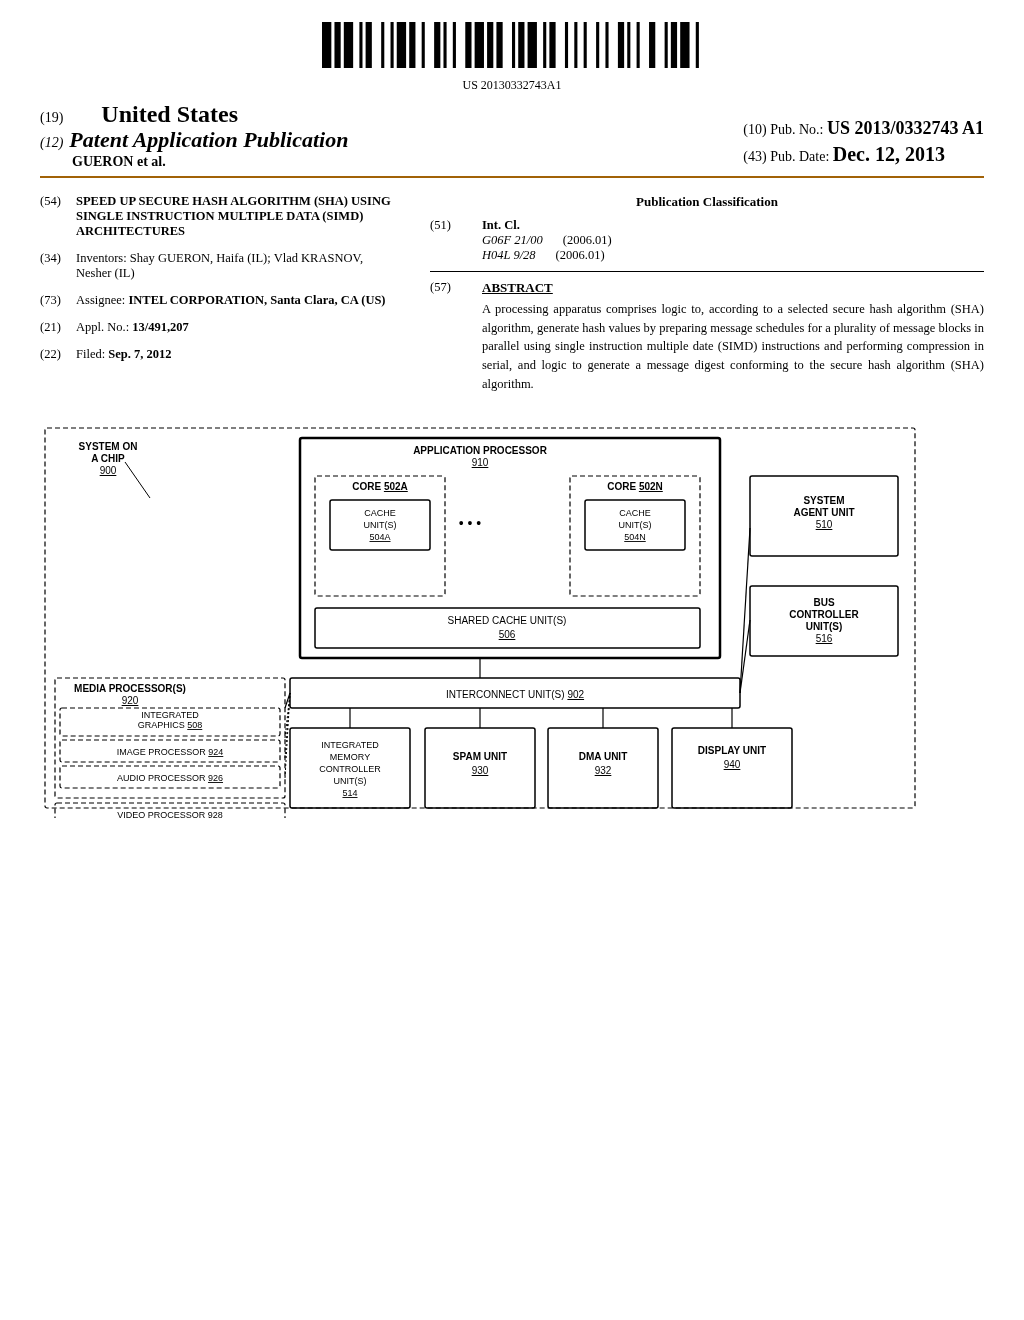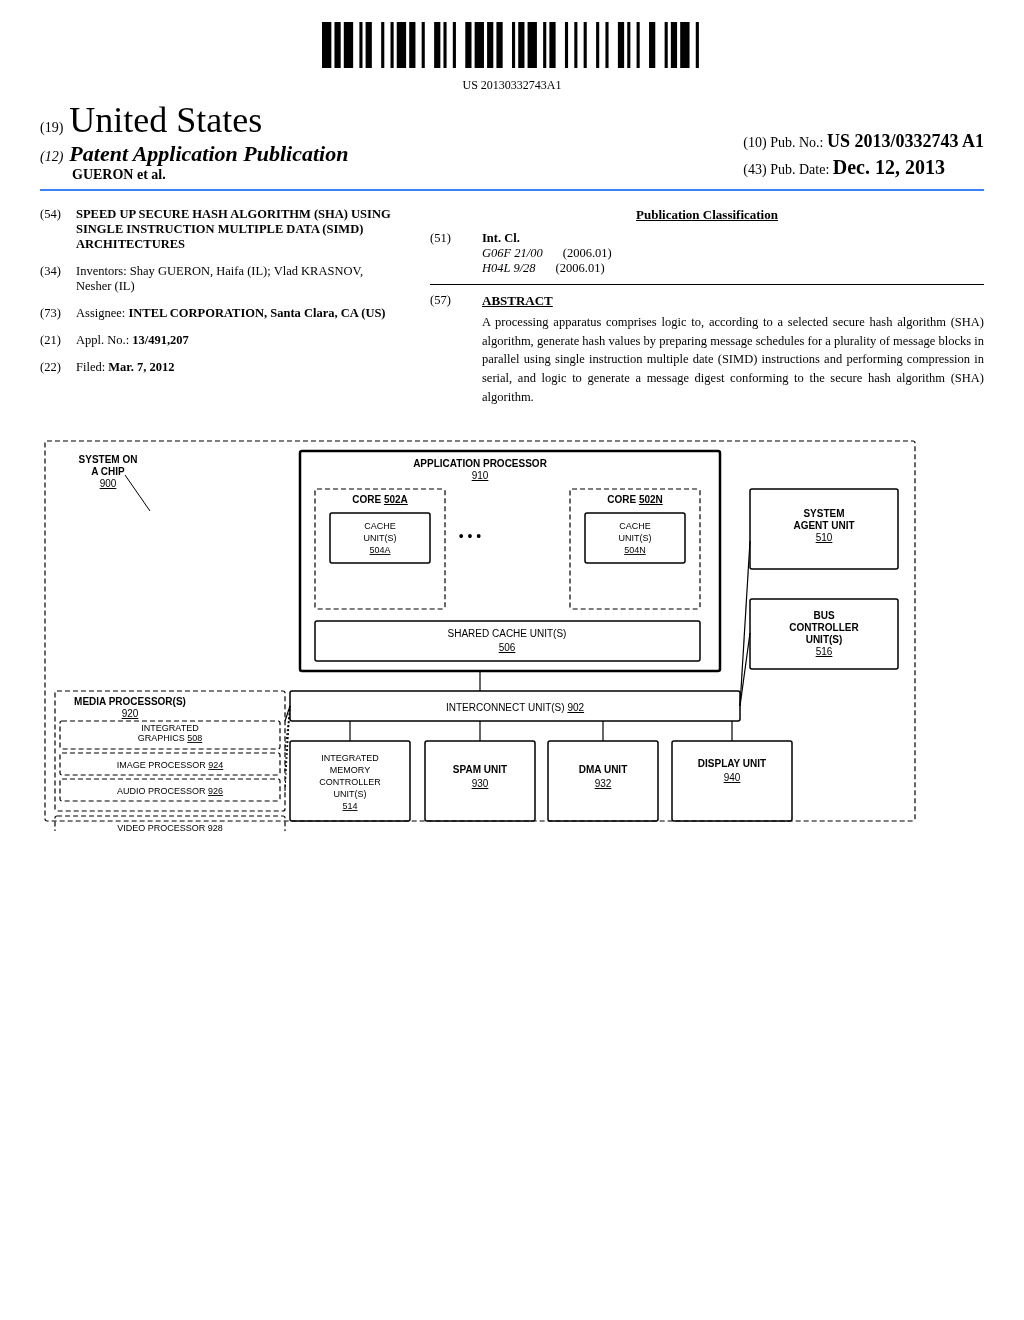--- a/index.html
+++ b/index.html
@@ -26,31 +26,32 @@
       text-align: center;
       font-size: 12px;
       margin-bottom: 8px;
     }
 
     
     .header-section {
       display: flex;
       justify-content: space-between;
       align-items: flex-end;
-      border-bottom: 2px solid #3b82f6;
+      border-bottom: 2px solid #a16207;
       padding-bottom: 6px;
       margin-bottom: 6px;
     }
     .header-left .country-label {
       font-size: 14px;
     }
     .header-left .country-name {
-      font-size: 36px;
-      font-weight: normal;
+      font-size: 24px;
+      font-weight: bold;
       line-height: 1.1;
+      margin-left: 32px;
     }
     .header-left .pub-type {
       font-size: 22px;
       font-weight: bold;
       line-height: 1.2;
     }
     .header-left .inventors {
       font-size: 14px;
       font-weight: bold;
     }
@@ -105,21 +106,20 @@
     .entry-content .title {
       font-weight: bold;
     }
 
     
     .pub-class-title {
       text-align: center;
       font-weight: bold;
       font-size: 13px;
       margin-bottom: 8px;
-      text-decoration: underline;
     }
     .class-entry {
       display: flex;
       gap: 24px;
       font-size: 12.5px;
       margin-bottom: 4px;
     }
     .class-num {
       min-width: 28px;
     }
@@ -287,21 +287,21 @@
       <div class="entry-content">
         <span>Appl. No.:</span>
         <strong>13/491,207</strong>
       </div>
     </div>
 
     <div class="entry">
       <span class="entry-num">(22)</span>
       <div class="entry-content">
         <span>Filed:</span>
-        <strong>Mar. 7, 2012</strong>
+        <strong>Sep. 7, 2012</strong>
       </div>
     </div>
   </div>
 
   <div class="right-col">
     <div class="pub-class-title">Publication Classification</div>
 
     <div class="class-entry">
       <span class="class-num">(51)</span>
       <div>

